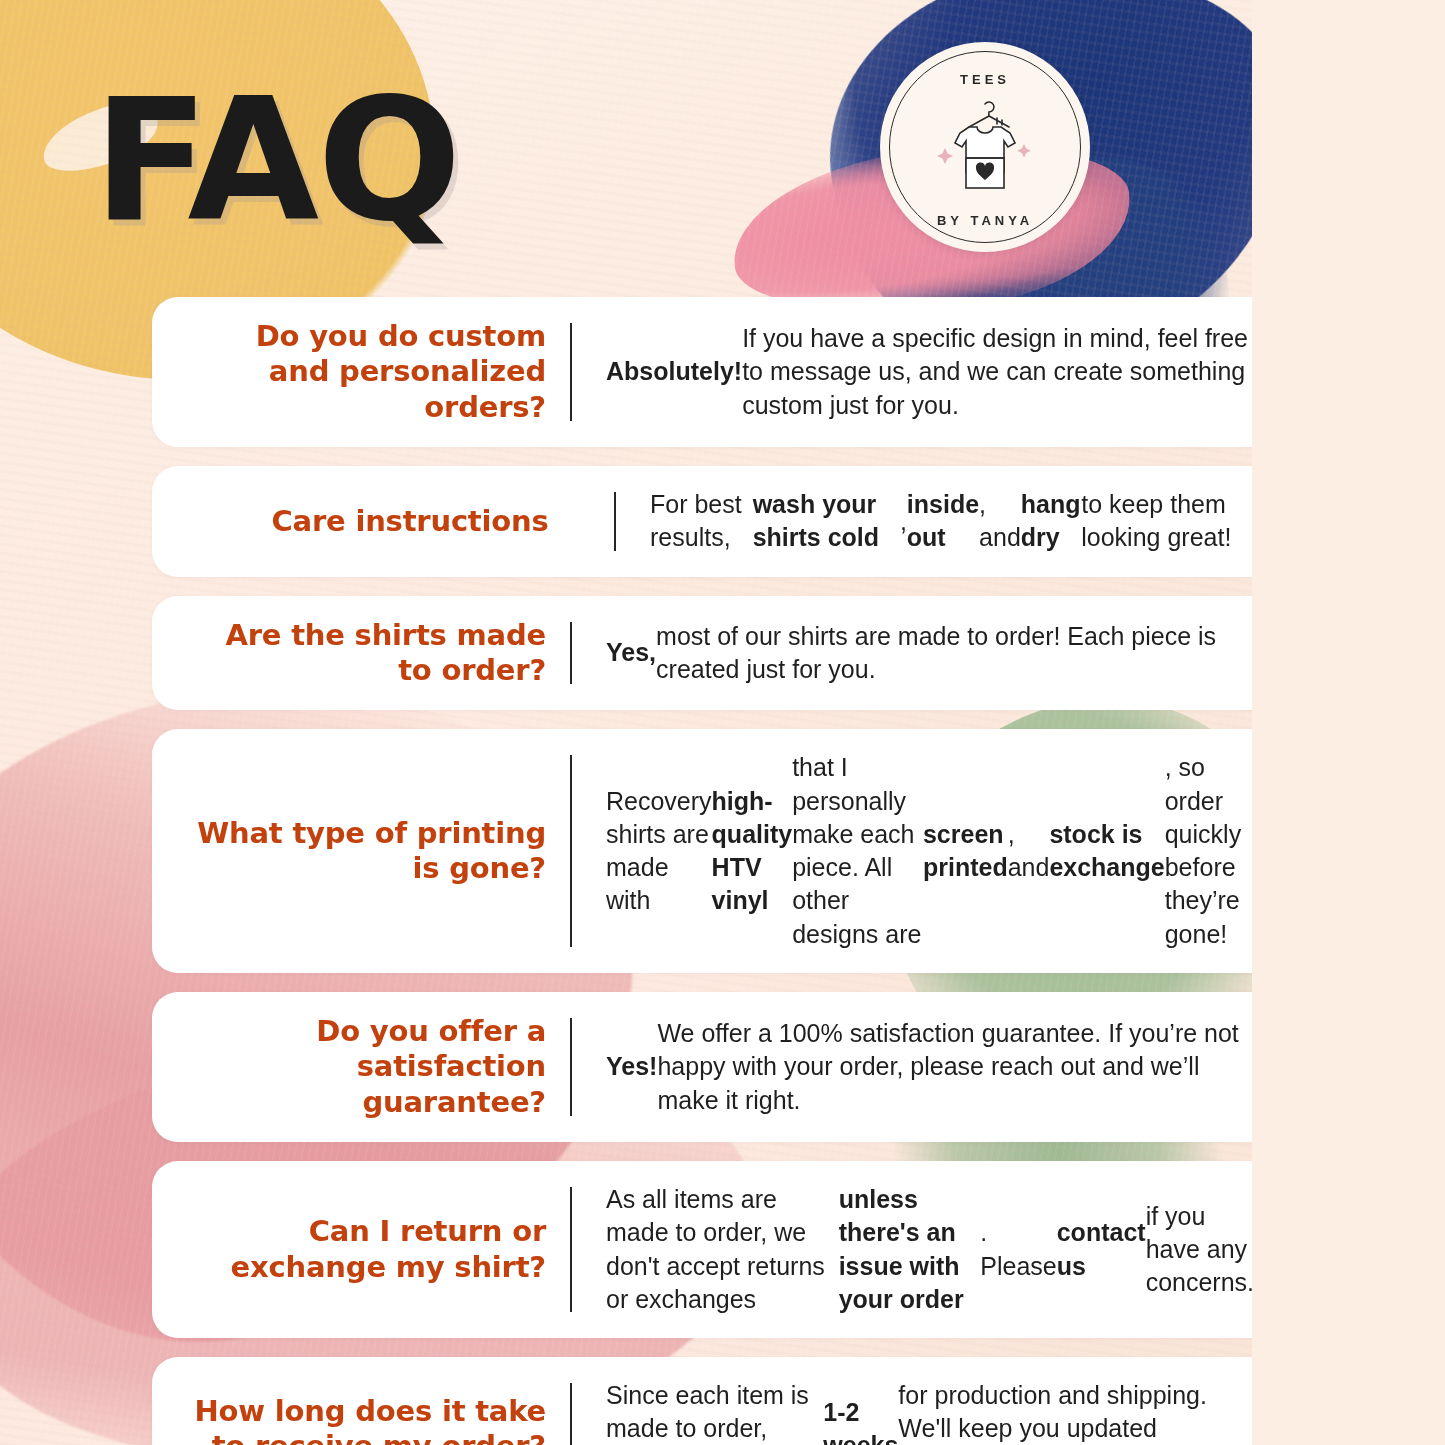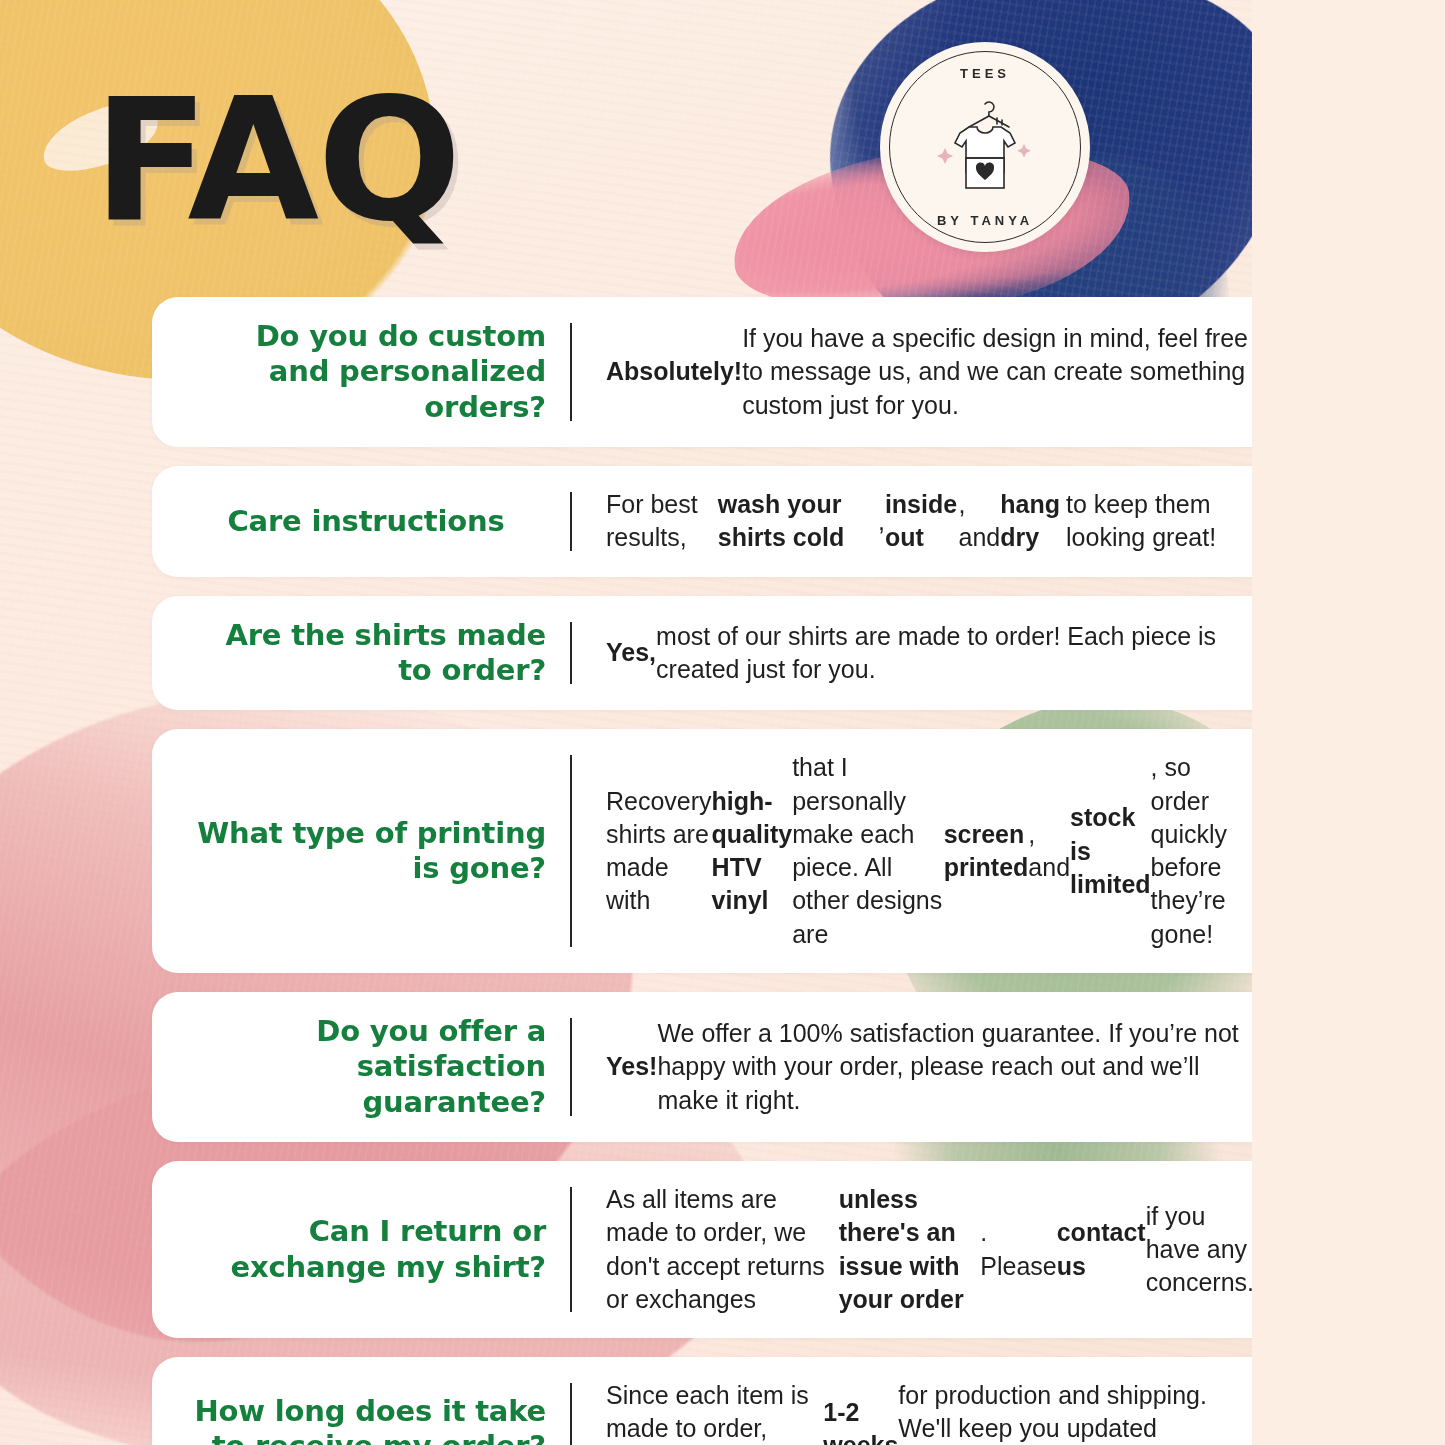--- a/index.html
+++ b/index.html
@@ -180,20 +180,21 @@
   }
   .logo-top-text, .logo-bottom-text {
     position: absolute;
     left: 0;
     width: 100%;
     text-align: center;
     font-size: 13px;
     letter-spacing: 4px;
     color: #2a2a2a;
     font-weight: 600;
+    margin-top: 6px;
   }
   .logo-top-text { top: 14px; }
   .logo-bottom-text { bottom: 14px; }
   .logo-art { position: absolute; left: 50%; top: 50%; transform: translate(-50%,-50%); }
 
   
   .faq-list {
     position: absolute;
     left: 152px;
     top: 297px;
@@ -214,21 +215,21 @@
     flex: 0 0 418px;
     display: flex;
     align-items: center;
     justify-content: flex-end;
     text-align: right;
     padding: 0 24px 0 34px;
     box-sizing: border-box;
     font-weight: 700;
     font-size: 29px;
     line-height: 1.22;
-    color: #15803d;
+    color: #c2410c;
     letter-spacing: -0.2px;
     font-family: "DejaVu Sans", sans-serif;
   }
   .faq-q.center { justify-content: center; text-align: center; }
   .faq-divider {
     width: 2px;
     background: #262626;
     flex: 0 0 2px;
     margin: 4px 0;
   }
@@ -237,21 +238,21 @@
     padding: 0 10px 0 34px;
     display: flex;
     align-items: center;
     font-size: 25px;
     line-height: 1.33;
     color: #1f1f1f;
   }
   .faq-a b { font-weight: 700; }
 
   .h-card-1 { min-height: 128px; }
-  .h-card-2 { min-height: 92px; }
+  .h-card-2 { min-height: 92px; padding-left: 44px; }
   .h-card-3 { min-height: 112px; }
   .h-card-4 { min-height: 158px; }
   .h-card-5 { min-height: 148px; }
   .h-card-6 { min-height: 160px; }
   .h-card-7 { min-height: 138px; }
 </style>
 </head>
 <body>
 
 <div class="canvas">
@@ -310,21 +311,21 @@
 
     <div class="faq-card h-card-3">
       <div class="faq-q">Are the shirts made to order?</div>
       <div class="faq-divider"></div>
       <div class="faq-a"><b>Yes,</b> most of our shirts are made to order! Each piece is created just for you.</div>
     </div>
 
     <div class="faq-card h-card-4">
       <div class="faq-q">What type of printing is gone?</div>
       <div class="faq-divider"></div>
-      <div class="faq-a">Recovery shirts are made with <b>high-quality HTV vinyl</b> that I personally make each piece. All other designs are <b>screen printed</b>, and <b>stock is limited</b>, so order quickly before they’re gone!</div>
+      <div class="faq-a">Recovery shirts are made with <b>high-quality HTV vinyl</b> that I personally make each piece. All other designs are <b>screen printed</b>, and <b>stock is exchange</b>, so order quickly before they’re gone!</div>
     </div>
 
     <div class="faq-card h-card-5">
       <div class="faq-q">Do you offer a satisfaction guarantee?</div>
       <div class="faq-divider"></div>
       <div class="faq-a"><b>Yes!</b> We offer a 100% satisfaction guarantee. If you’re not happy with your order, please reach out and we’ll make it right.</div>
     </div>
 
     <div class="faq-card h-card-6">
       <div class="faq-q">Can I return or exchange my shirt?</div>

